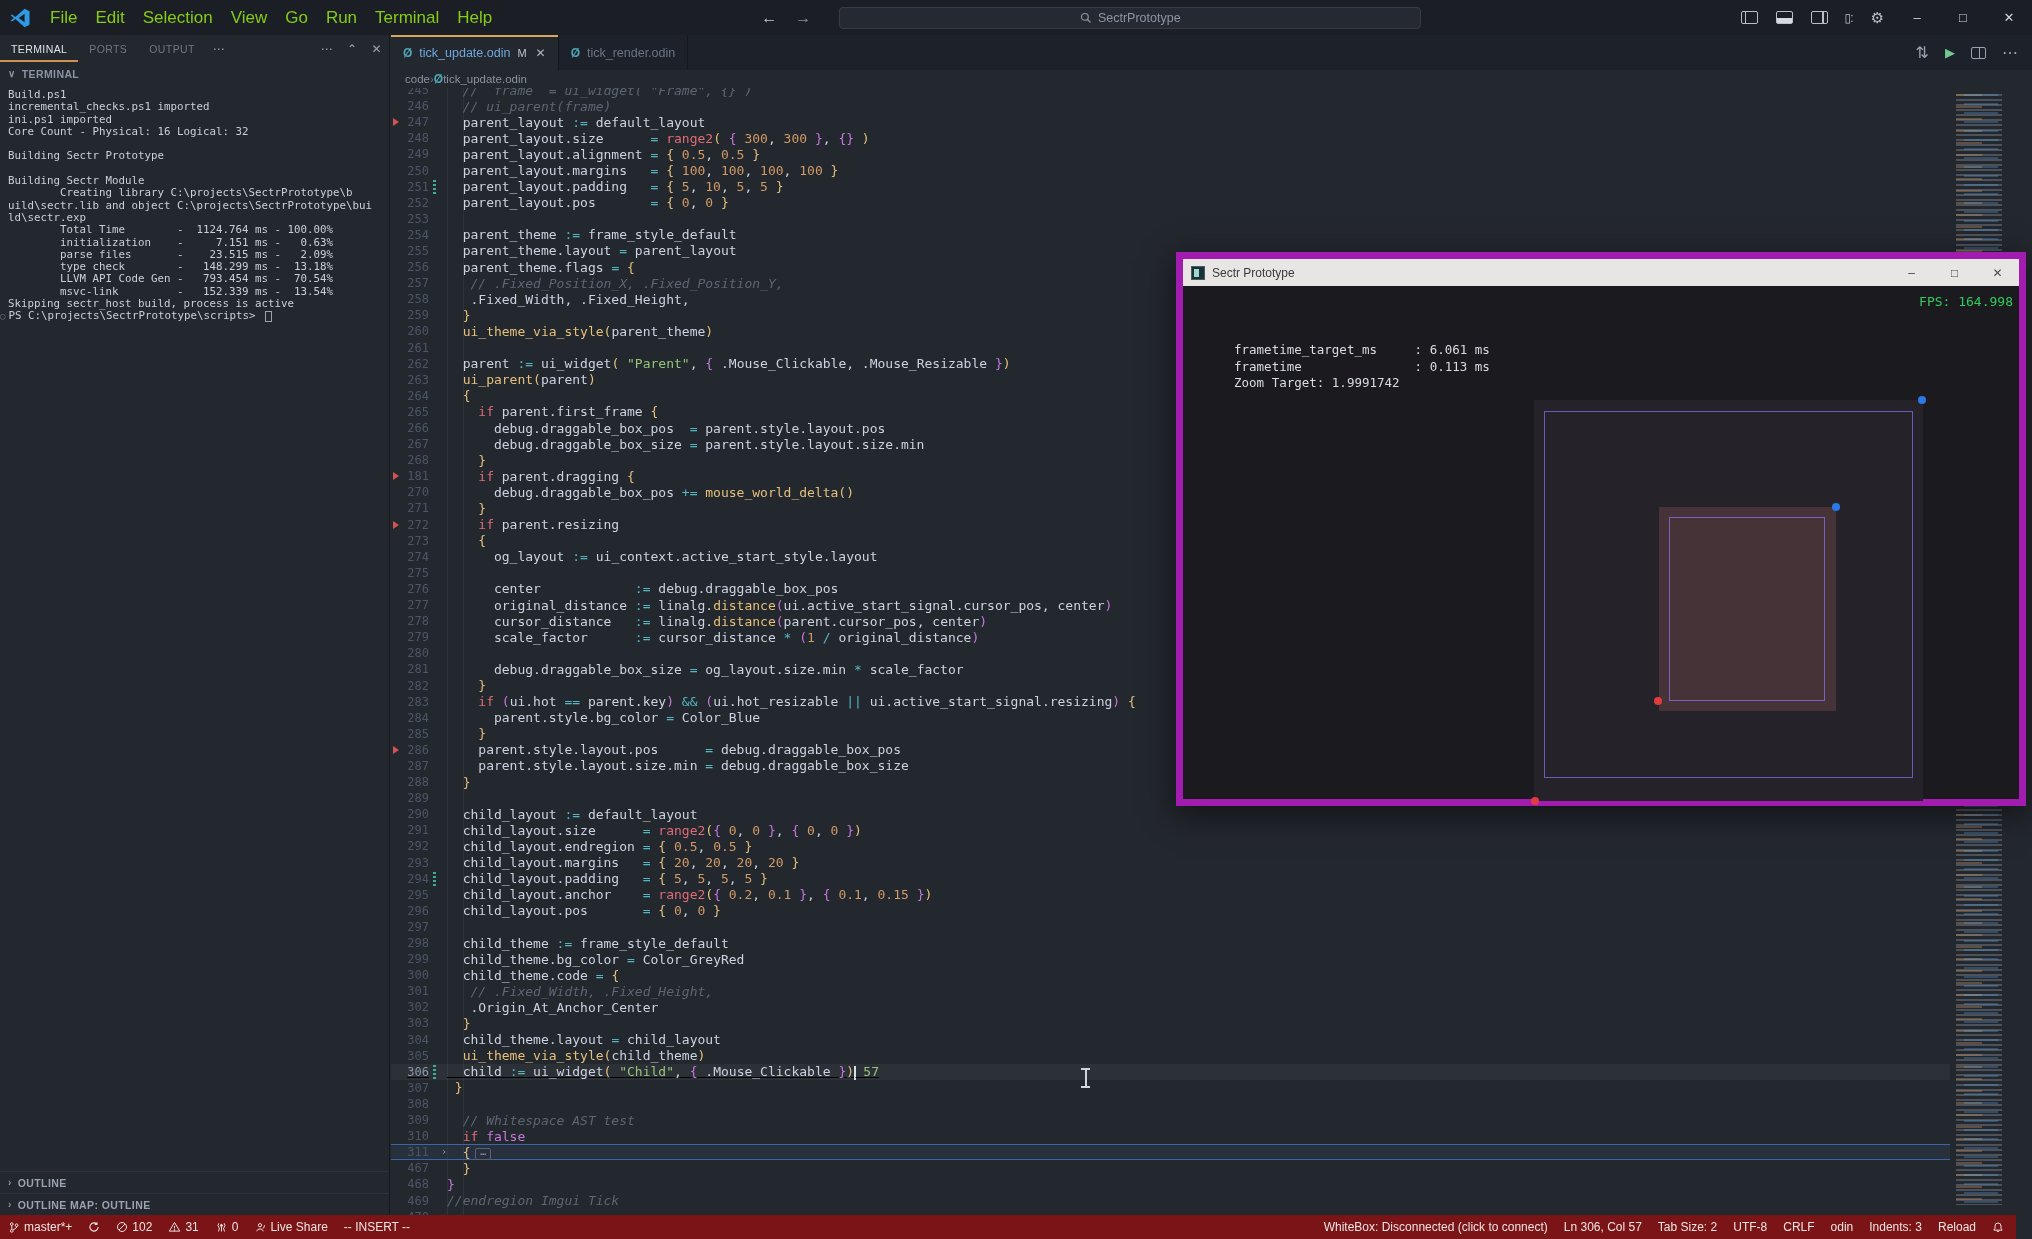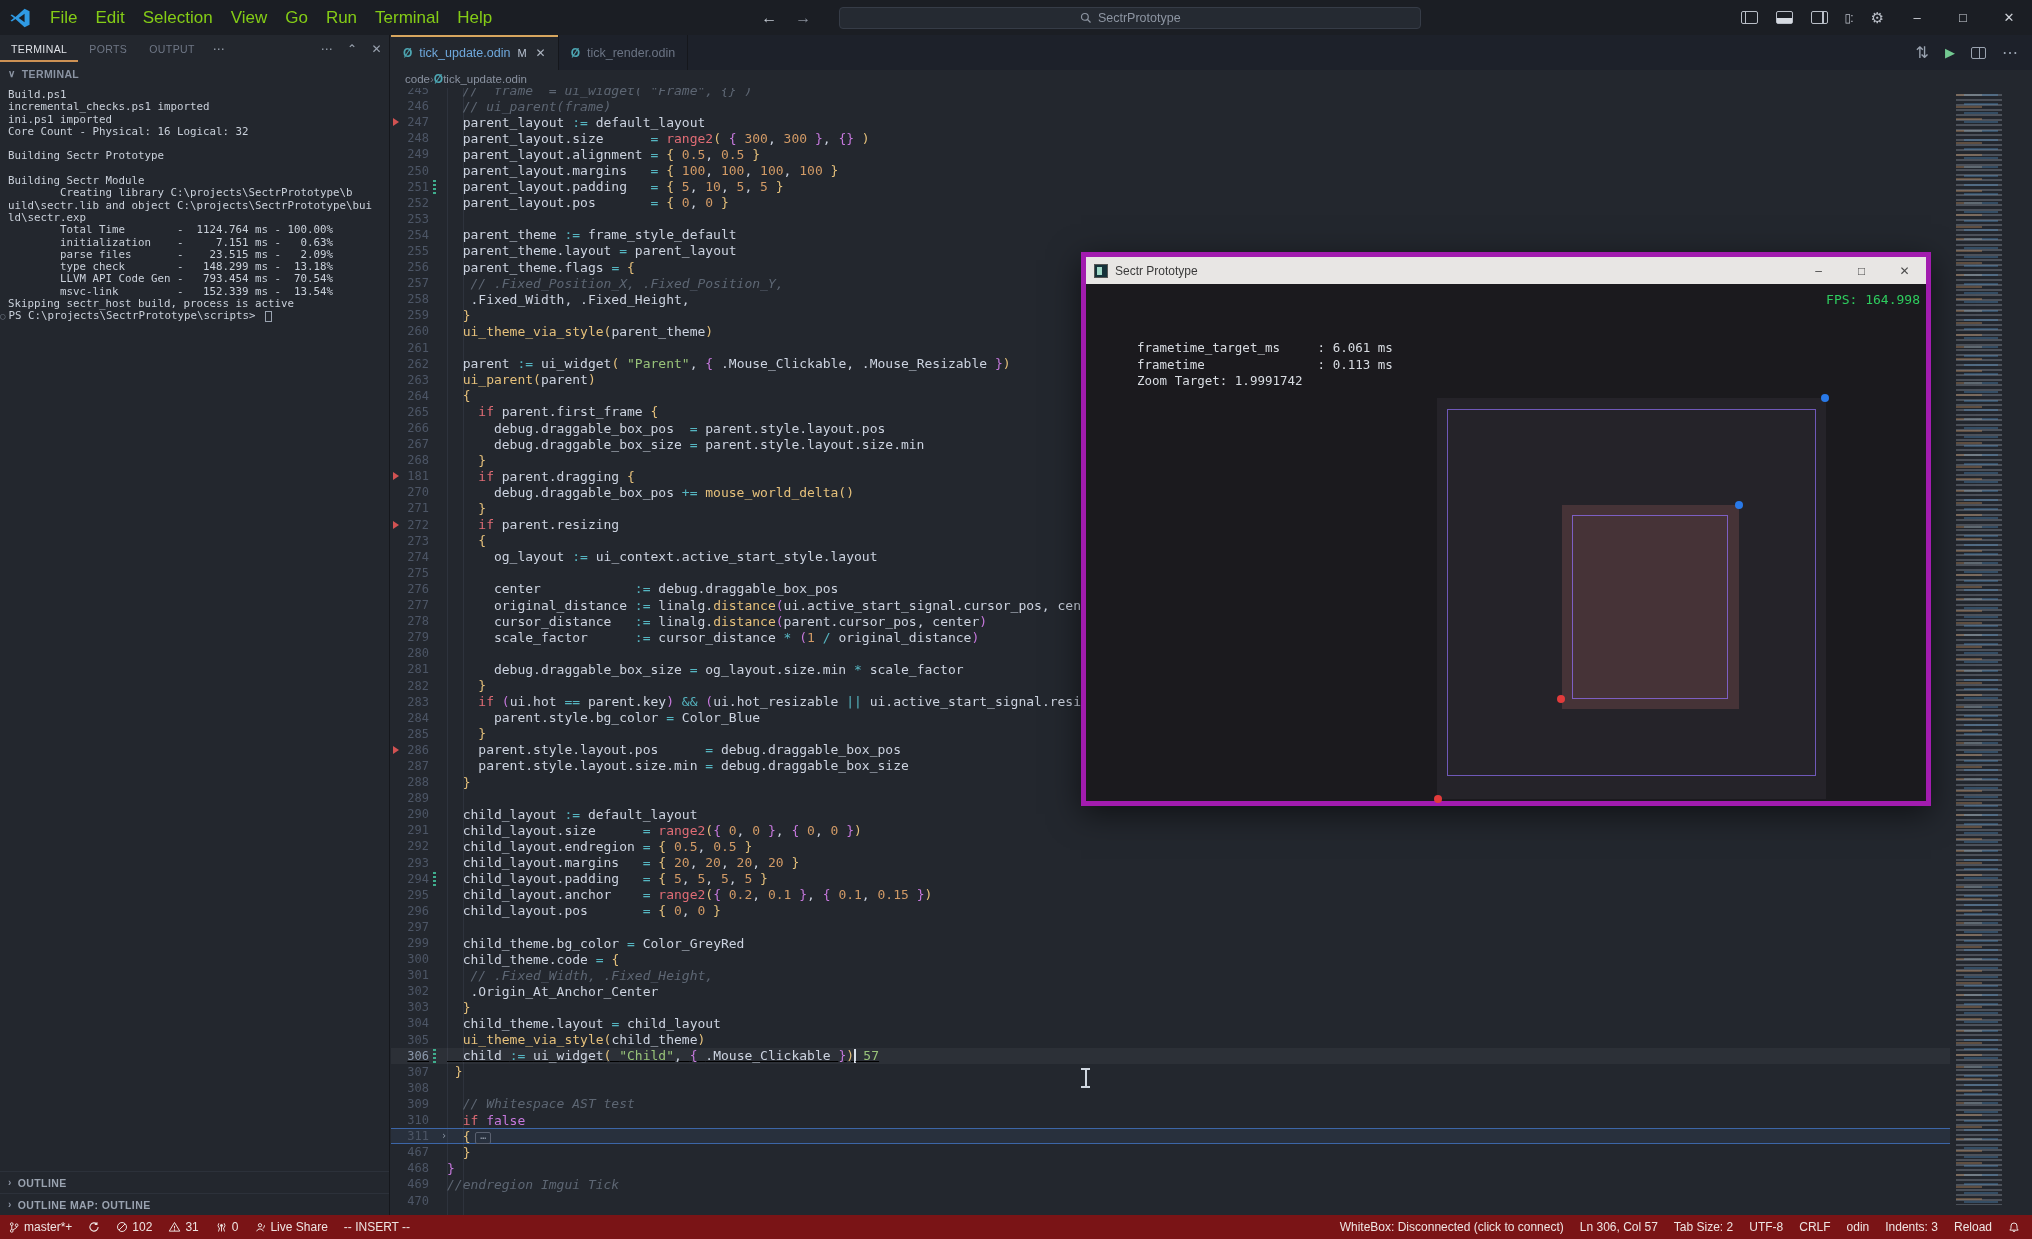--- a/index.html
+++ b/index.html
@@ -99,43 +99,43 @@
   #minimap .mm3 { position:absolute; left:14px; top:6px; width:34px; bottom:10px;
     background:repeating-linear-gradient(180deg, rgba(97,175,239,.28) 0 2px, transparent 2px 9px); }
 
   
   #mouse-ibeam { position:absolute; left:1080px; top:1068px; width:11px; height:20px; z-index:80; }
   #mouse-ibeam::before, #mouse-ibeam::after { content:""; position:absolute; left:1px; width:9px; height:2px; background:#cfd6df; }
   #mouse-ibeam::before { top:0; } #mouse-ibeam::after { bottom:0; }
   #mouse-ibeam .stem { position:absolute; left:4.5px; top:1px; bottom:1px; width:2px; background:#cfd6df; }
 
   
-  #swin { position:absolute; left:1081px; top:252px; width:850px; height:554px; z-index:50;
-    background:#1b1a1e; box-shadow:0 8px 30px rgba(0,0,0,.55); border:5px solid #a21caf; }
+  #swin { position:absolute; left:1176px; top:252px; width:850px; height:554px; z-index:50;
+    background:#1b1a1e; box-shadow:0 8px 30px rgba(0,0,0,.55); border:7px solid #a21caf; }
   #swin-titlebar { height:27px; background:#e8e6e4; display:flex; align-items:center; }
   #swin-icon { width:14px; height:14px; margin:0 7px 0 8px; background:#16323a; border:1px solid #555;
     position:relative; }
   #swin-icon::after { content:""; position:absolute; left:2px; top:2px; width:5px; height:8px; background:#9fd8c8; }
   #swin-title { font-size:12px; color:#3a3a3a; }
   #swin-ctls { margin-left:auto; display:flex; }
   .swin-ctl { width:43px; height:27px; display:flex; align-items:center; justify-content:center;
     color:#4a4a4a; font-size:12px; }
   #swin-content { position:relative; width:100%; height:527px; }
   #fps { position:absolute; right:6px; top:8px; color:#2ecc5e; font-size:13px; }
   #stats { position:absolute; left:51px; top:56px; color:#d8dce2; font-size:12.5px;
     line-height:16.5px; white-space:pre; }
   #obox { position:absolute; left:351px; top:114px; width:389px; height:401px; background:#252329; }
   #obox-border { position:absolute; left:10px; top:11px; width:369px; height:367px; border:1px solid #6f58b8; }
   #ibox { position:absolute; left:476px; top:221px; width:177px; height:204px; background:#463337; }
   #ibox-border { position:absolute; left:10px; top:10px; width:156px; height:184px; border:1px solid #7d5fc2; }
   .dot { position:absolute; width:8px; height:8px; border-radius:50%; }
   .dot.blue { background:#2979e8; } .dot.red { background:#e23b3b; }
 
   
-  #statusbar { position:absolute; left:0; right:0; bottom:0; height:24px; background:#7a1416;
+  #statusbar { position:absolute; left:0; right:16px; bottom:0; height:24px; background:#7a1416;
     display:flex; align-items:center; color:#eee4e2; font-size:12px; z-index:70; }
   .sb-item { display:flex; align-items:center; gap:4px; padding:0 8px; height:100%; }
   #sb-right { margin-left:auto; display:flex; height:100%; margin-right:4px; }
   .sb-ic svg { display:block; }
 </style>
 </head>
 <body>
 
 <div id="titlebar">
   <svg id="vs-logo" viewBox="0 0 24 24">
@@ -299,20 +299,21 @@
         <div class="crow"><span class="gut"><span class="lnum">288</span></span><span class="ltext">  <span class="ty">}</span></span></div>
         <div class="crow"><span class="gut"><span class="lnum">289</span></span><span class="ltext"></span></div>
         <div class="crow"><span class="gut"><span class="lnum">290</span></span><span class="ltext">  <span class="tw">child_layout </span><span class="tt">:= </span><span class="tw">default_layout</span></span></div>
         <div class="crow"><span class="gut"><span class="lnum">291</span></span><span class="ltext">  <span class="tw">child_layout.size      </span><span class="tt">= </span><span class="tr">range2</span><span class="ty">(</span><span class="tp">{ </span><span class="to">0</span><span class="tw">, </span><span class="to">0</span><span class="tp"> }</span><span class="tw">, </span><span class="tp">{ </span><span class="to">0</span><span class="tw">, </span><span class="to">0</span><span class="tp"> }</span><span class="ty">)</span></span></div>
         <div class="crow"><span class="gut"><span class="lnum">292</span></span><span class="ltext">  <span class="tw">child_layout.endregion </span><span class="tt">= </span><span class="ty">{ </span><span class="to">0.5</span><span class="tw">, </span><span class="to">0.5</span><span class="ty"> }</span></span></div>
         <div class="crow"><span class="gut"><span class="lnum">293</span></span><span class="ltext">  <span class="tw">child_layout.margins   </span><span class="tt">= </span><span class="ty">{ </span><span class="to">20</span><span class="tw">, </span><span class="to">20</span><span class="tw">, </span><span class="to">20</span><span class="tw">, </span><span class="to">20</span><span class="ty"> }</span></span></div>
         <div class="crow"><span class="gut"><span class="lnum">294</span><span class="sqg"></span></span><span class="ltext">  <span class="tw">child_layout.padding   </span><span class="tt">= </span><span class="ty">{ </span><span class="to">5</span><span class="tw">, </span><span class="to">5</span><span class="tw">, </span><span class="to">5</span><span class="tw">, </span><span class="to">5</span><span class="ty"> }</span></span></div>
         <div class="crow"><span class="gut"><span class="lnum">295</span></span><span class="ltext">  <span class="tw">child_layout.anchor    </span><span class="tt">= </span><span class="tr">range2</span><span class="ty">(</span><span class="tp">{ </span><span class="to">0.2</span><span class="tw">, </span><span class="to">0.1</span><span class="tp"> }</span><span class="tw">, </span><span class="tp">{ </span><span class="to">0.1</span><span class="tw">, </span><span class="to">0.15</span><span class="tp"> }</span><span class="ty">)</span></span></div>
         <div class="crow"><span class="gut"><span class="lnum">296</span></span><span class="ltext">  <span class="tw">child_layout.pos       </span><span class="tt">= </span><span class="ty">{ </span><span class="to">0</span><span class="tw">, </span><span class="to">0</span><span class="ty"> }</span></span></div>
         <div class="crow"><span class="gut"><span class="lnum">297</span></span><span class="ltext"></span></div>
+        <div class="crow"><span class="gut"><span class="lnum">298</span></span><span class="ltext">  <span class="tw">child_theme </span><span class="tt">:= </span><span class="tw">frame_style_default</span></span></div>
         <div class="crow"><span class="gut"><span class="lnum">299</span></span><span class="ltext">  <span class="tw">child_theme.bg_color </span><span class="tt">= </span><span class="tw">Color_GreyRed</span></span></div>
         <div class="crow"><span class="gut"><span class="lnum">300</span></span><span class="ltext">  <span class="tw">child_theme.code </span><span class="tt">= </span><span class="ty">{</span></span></div>
         <div class="crow"><span class="gut"><span class="lnum">301</span></span><span class="ltext">   <span class="tc">// .Fixed_Width, .Fixed_Height,</span></span></div>
         <div class="crow"><span class="gut"><span class="lnum">302</span></span><span class="ltext">   <span class="tw">.Origin_At_Anchor_Center</span></span></div>
         <div class="crow"><span class="gut"><span class="lnum">303</span></span><span class="ltext">  <span class="ty">}</span></span></div>
         <div class="crow"><span class="gut"><span class="lnum">304</span></span><span class="ltext">  <span class="tw">child_theme.layout </span><span class="tt">= </span><span class="tw">child_layout</span></span></div>
         <div class="crow"><span class="gut"><span class="lnum">305</span></span><span class="ltext">  <span class="ty">ui_theme_via_style(</span><span class="tw">child_theme</span><span class="ty">)</span></span></div>
         <div class="crow cur"><span class="gut"><span class="lnum">306</span><span class="sqg"></span></span><span class="ltext">  <span class="tw">child </span><span class="tt">:= </span><span class="tw">ui_widget</span><span class="ty">( </span><span class="tg">"Child"</span><span class="tw">, </span><span class="tp">{ </span><span class="tw">.Mouse_Clickable </span><span class="tp">}</span><span class="ty">)</span><span class="caret"></span><span class="tg"> 57</span></span></div>
         <div class="crow"><span class="gut"><span class="lnum">307</span></span><span class="ltext"> <span class="ty">}</span></span></div>
         <div class="crow"><span class="gut"><span class="lnum">308</span></span><span class="ltext"></span></div>

